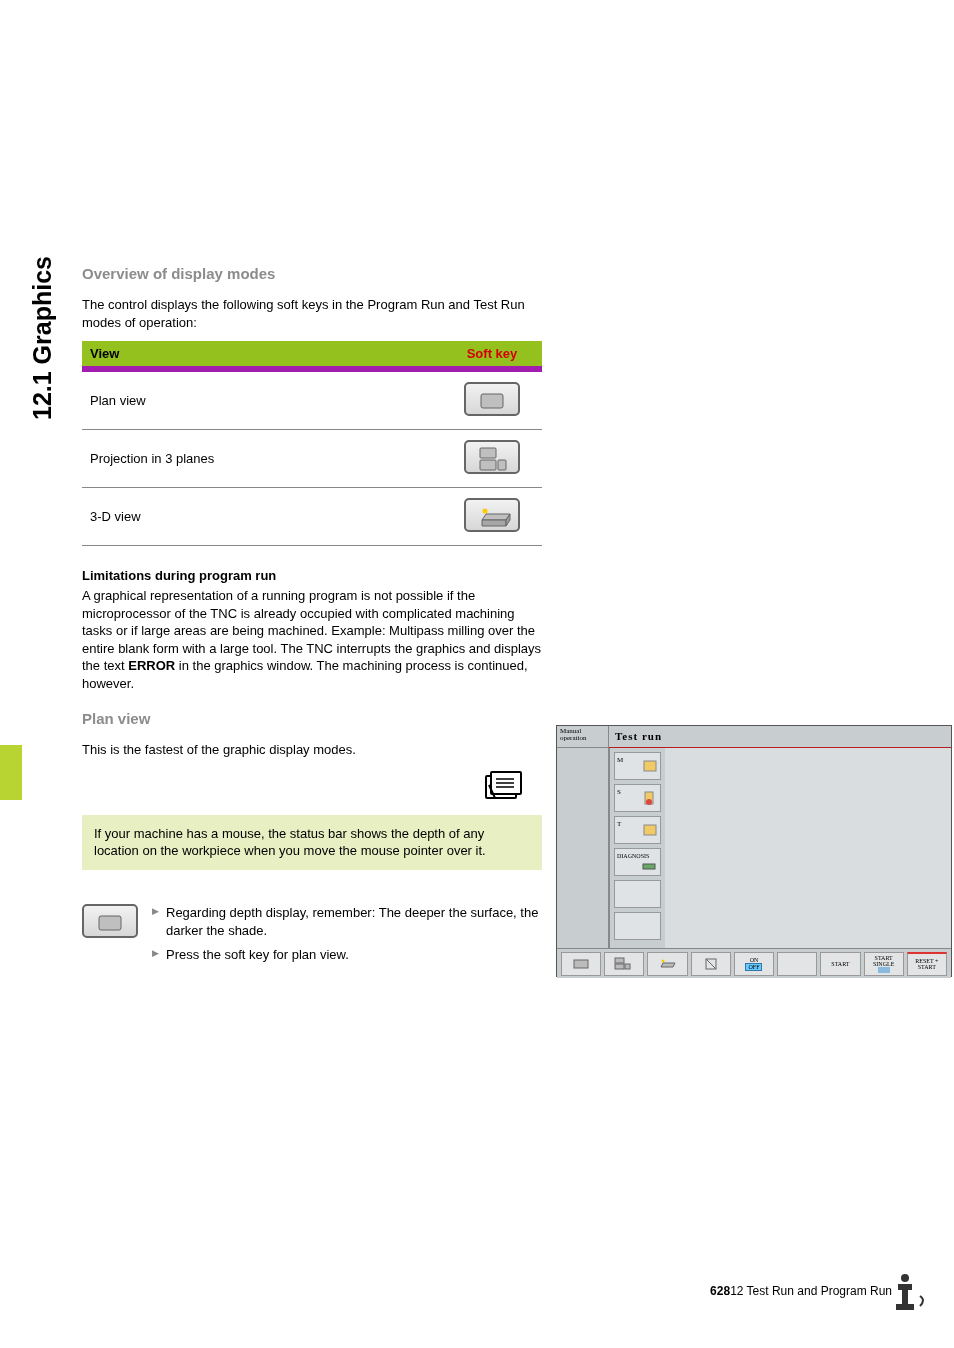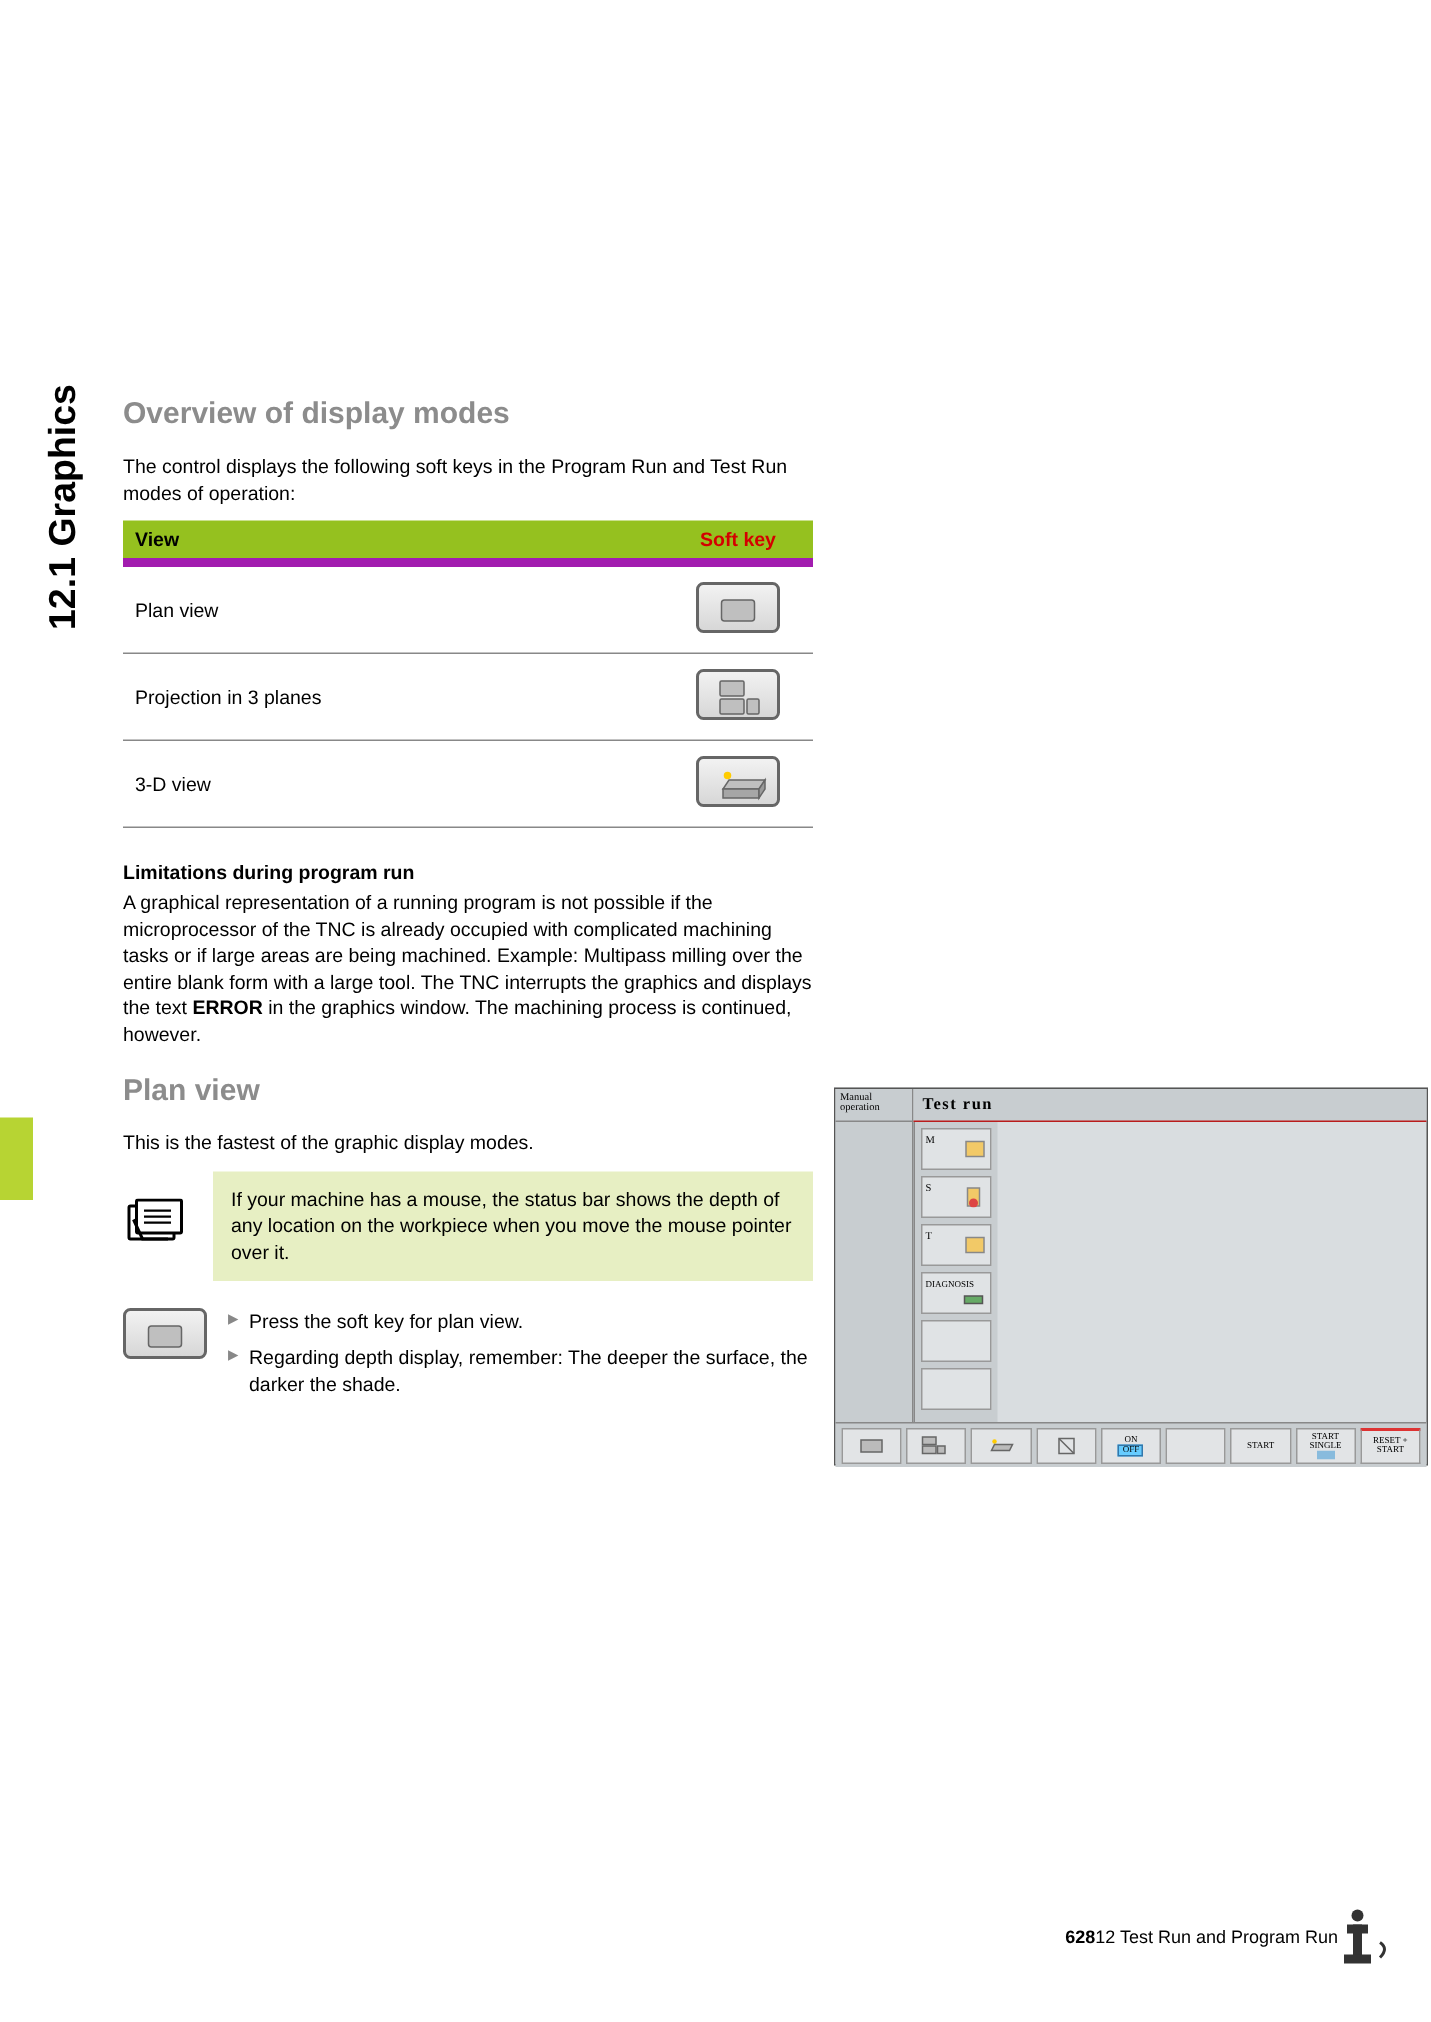--- a/index.html
+++ b/index.html
@@ -33,21 +33,21 @@
     top: 420px;
   }
   .content {
     position: absolute;
     left: 82px;
     top: 265px;
     width: 460px;
   }
   h2.section {
     color: #8c8c8c;
-    font-size: 20px;
+    font-size: 15px;
     font-weight: bold;
     margin-bottom: 14px;
   }
   p.body {
     font-size: 13px;
     line-height: 1.35;
     margin-bottom: 10px;
   }
   table.view-table {
     width: 100%;
@@ -86,22 +86,23 @@
     position: relative;
   }
   .softkey svg { position:absolute; top:0; left:0; }
   h3.sub {
     font-size: 13px;
     font-weight: bold;
     margin-bottom: 4px;
   }
   .note-row {
     display: flex;
-    align-items: center;
-    margin: 10px 0 18px 0;
+    align-items: flex-end;
+    margin: 10px 0 34px 0;
+    flex-direction: column;
   }
   .note-icon {
     width: 46px;
     flex: 0 0 46px;
     margin-right: 14px;
     padding-top: 2px;
   }
   .note-box {
     background: #e7efc3;
     padding: 10px 12px;
@@ -332,22 +333,22 @@
 
   <div class="step-row">
     <div class="step-icon-col">
       <span class="softkey" style="width:56px;height:34px">
         <svg width="56" height="34">
             <rect x="15" y="10" width="22" height="14" rx="2" fill="#bfbfbf" stroke="#666" stroke-width="1"></rect>
           </svg>
       </span>
     </div>
     <ul class="step-list">
+      <li>Regarding depth display, remember: The deeper the surface, the darker the shade.</li>
       <li>Press the soft key for plan view.</li>
-      <li>Regarding depth display, remember: The deeper the surface, the darker the shade.</li>
     </ul>
   </div>
 </div>
 
 <div class="screenshot-panel">
   <div class="sp-top">
     <div class="sp-manual">Manual operation</div>
     <div class="sp-title">Test run</div>
   </div>
   <div class="sp-body">

